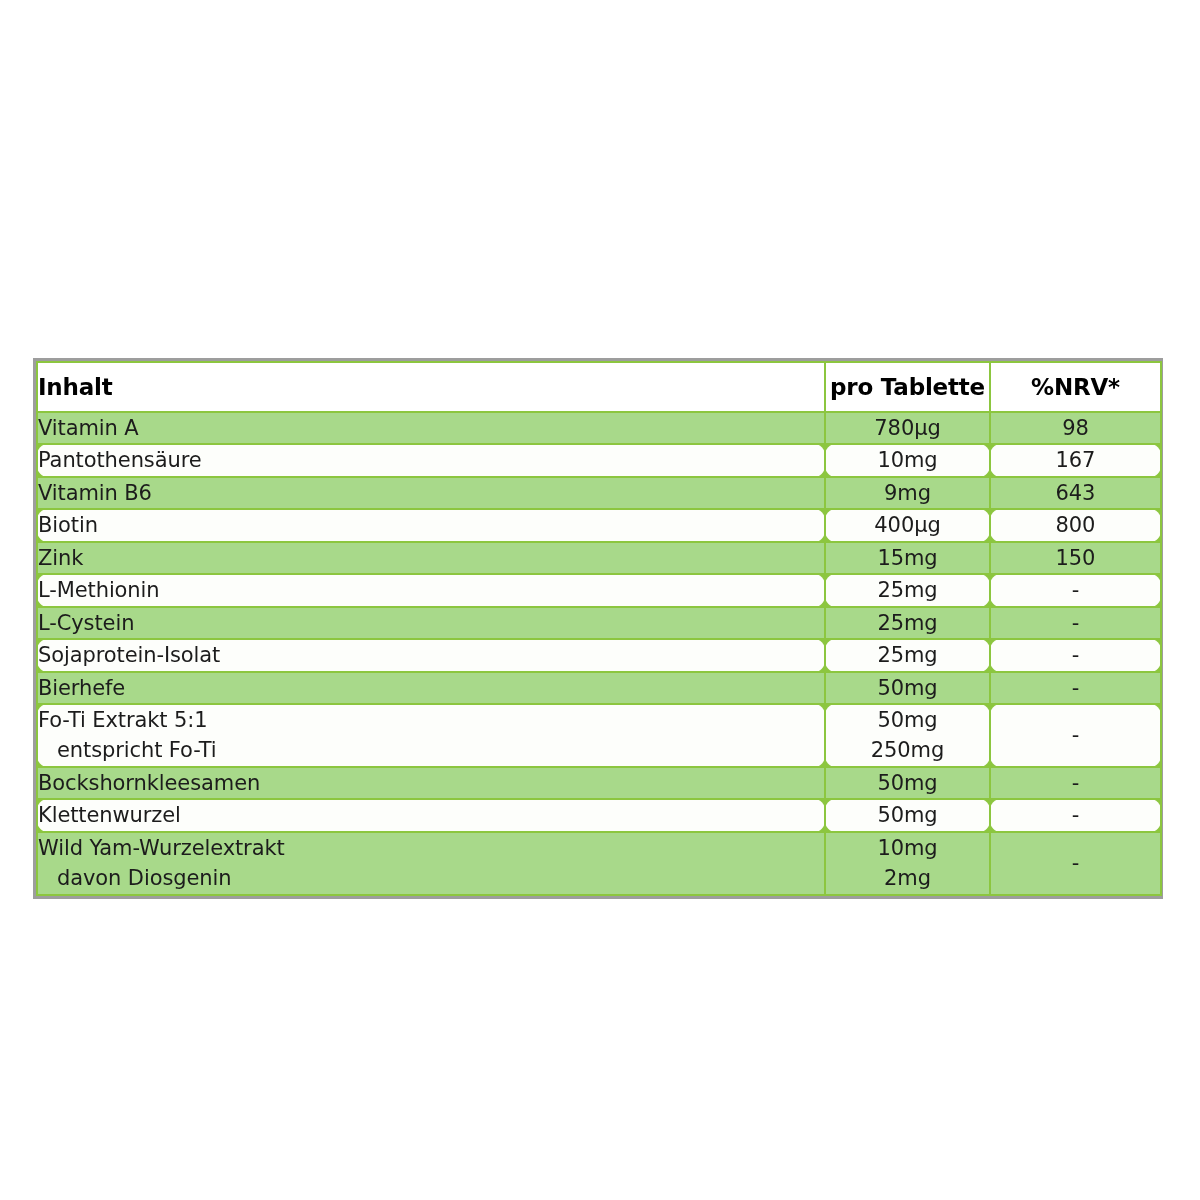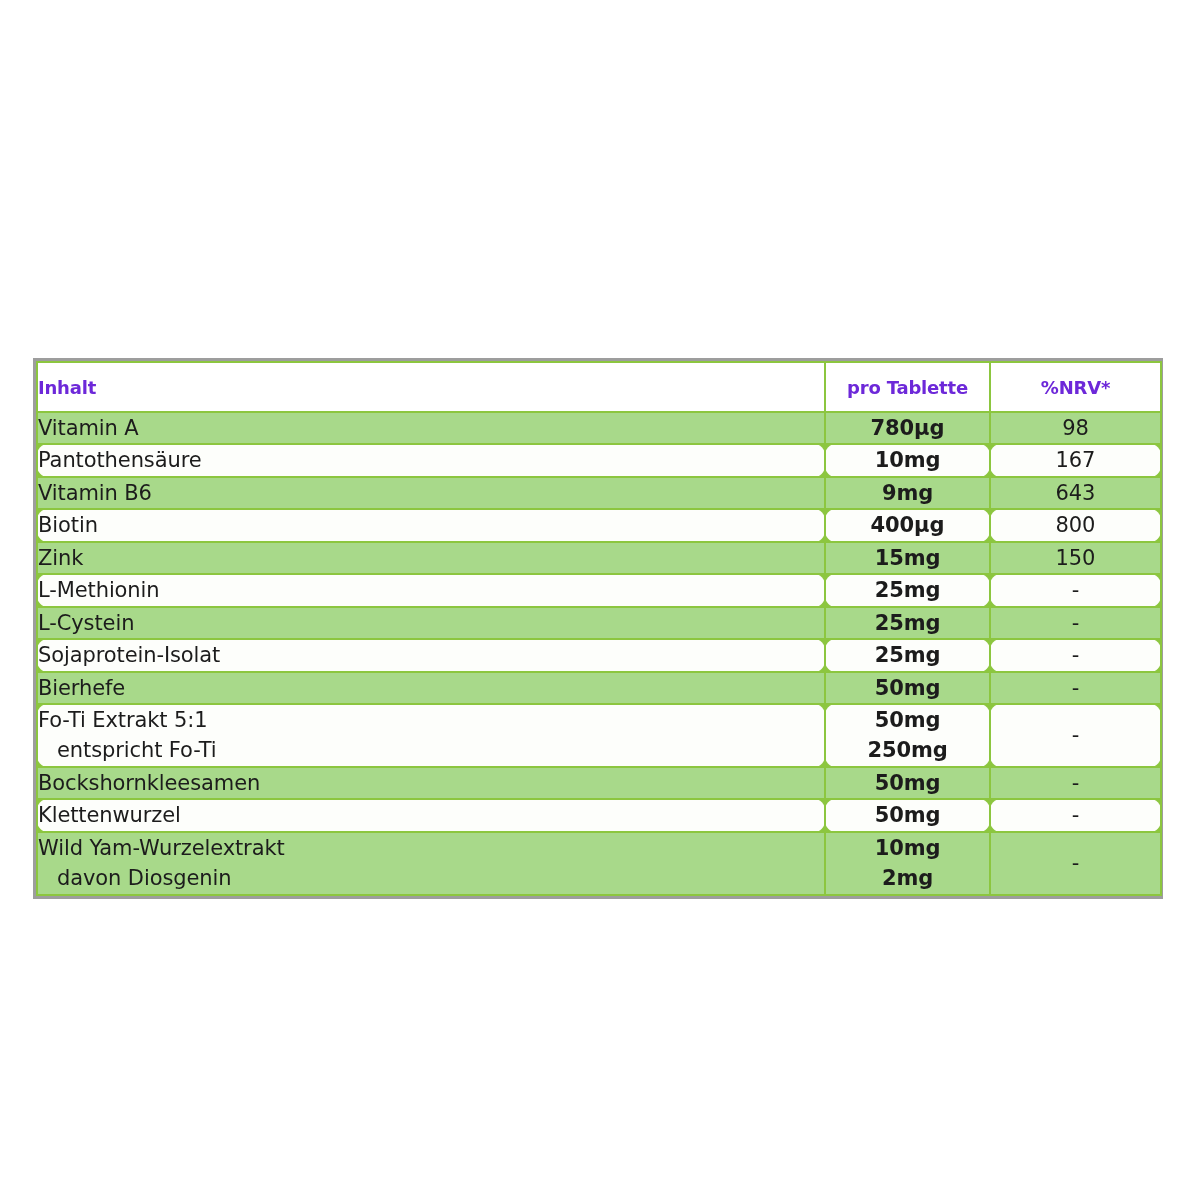--- a/index.html
+++ b/index.html
@@ -46,23 +46,23 @@
     padding: 0;
     margin: 0;
     vertical-align: middle;
     background: #ffffff;
   }
 
   
   tr.hdr th {
     background: #ffffff;
     height: 48px;
-    font-size: 18px;
+    font-size: 23px;
     font-weight: bold;
-    color: #6d28d9;
+    color: #000000;
     letter-spacing: -0.2px;
   }
   th.h-name {
     text-align: left;
     padding-left: 12px;
   }
   th.h-amt, th.h-nrv {
     text-align: center;
   }
 
@@ -85,21 +85,20 @@
   td.amt, td.nrv {
     text-align: center;
     line-height: 1.45;
   }
   .sub-line {
     display: block;
     padding-left: 19px;
   }
   .amt-line {
     display: block;
-    font-weight: bold;
   }
 
   
   tr.green td { background: #a8d98a; }
   tr.white td { background: #fdfefb; border-radius: 11px; }
 </style>
 </head>
 <body>
 
 <div id="canvas">

